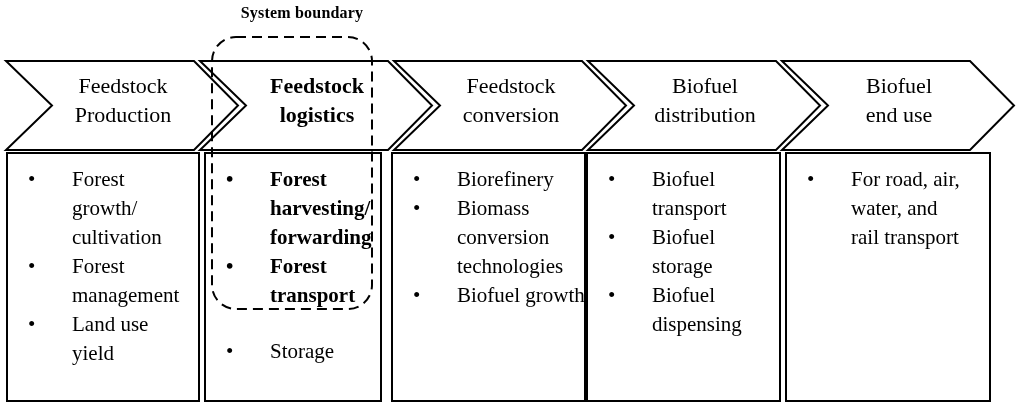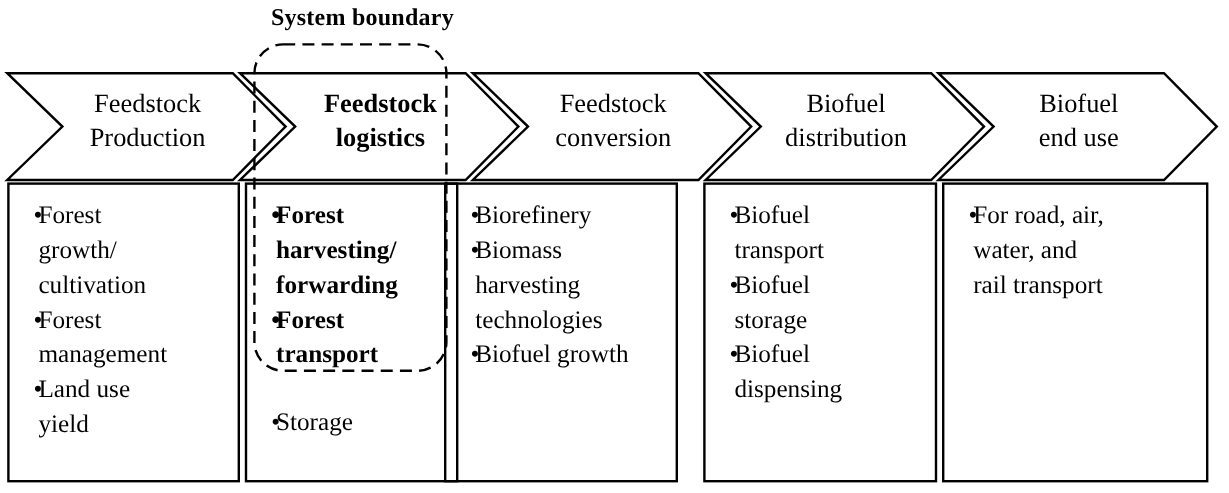--- a/index.html
+++ b/index.html
@@ -24,21 +24,21 @@
   }
   .chevrons { z-index: 1; }
   .overlay  { z-index: 6; }
 
   .sys-label {
     position: absolute;
     left: 210px;
     top: 4px;
     width: 184px;
     text-align: center;
-    font-size: 20px;
+    font-size: 16px;
     font-weight: bold;
     z-index: 5;
     letter-spacing: 0.2px;
   }
 
   .stage-label {
     position: absolute;
     top: 61px;
     height: 77px;
     width: 154px;
@@ -62,32 +62,32 @@
     position: absolute;
     top: 152px;
     height: 250px;
     border: 2px solid #000000;
     box-sizing: border-box;
     background: transparent;
     z-index: 2;
   }
   .box-0 { left:   6px; width: 194px; }
   .box-1 { left: 204px; width: 178px; }
-  .box-2 { left: 370px; width: 195px; border-width: 2.5px; }
+  .box-2 { left: 391px; width: 195px; border-width: 2.5px; }
   .box-3 { left: 586px; width: 195px; }
-  .box-4 { left: 785px; width: 222px; }
+  .box-4 { left: 785px; width: 206px; }
 
   ul.items {
     list-style: none;
     margin: 11px 0 0 0;
     padding: 0;
   }
   ul.items li {
     position: relative;
-    padding-left: 24px;
+    padding-left: 64px;
     padding-right: 2px;
     font-size: 21px;
     line-height: 29px;
     white-space: pre;
   }
   ul.items li::before {
     content: "\2022";
     position: absolute;
     left: 20px;
     top: 0;
@@ -141,21 +141,21 @@
       <li class="bold">Forest
 transport</li>
       <li class="gap-top">Storage</li>
     </ul>
   </div>
 
   <div class="stage-box box-2">
     <ul class="items">
       <li>Biorefinery</li>
       <li>Biomass
-harvesting
+conversion
 technologies</li>
       <li>Biofuel growth</li>
     </ul>
   </div>
 
   <div class="stage-box box-3">
     <ul class="items">
       <li>Biofuel
 transport</li>
       <li>Biofuel

